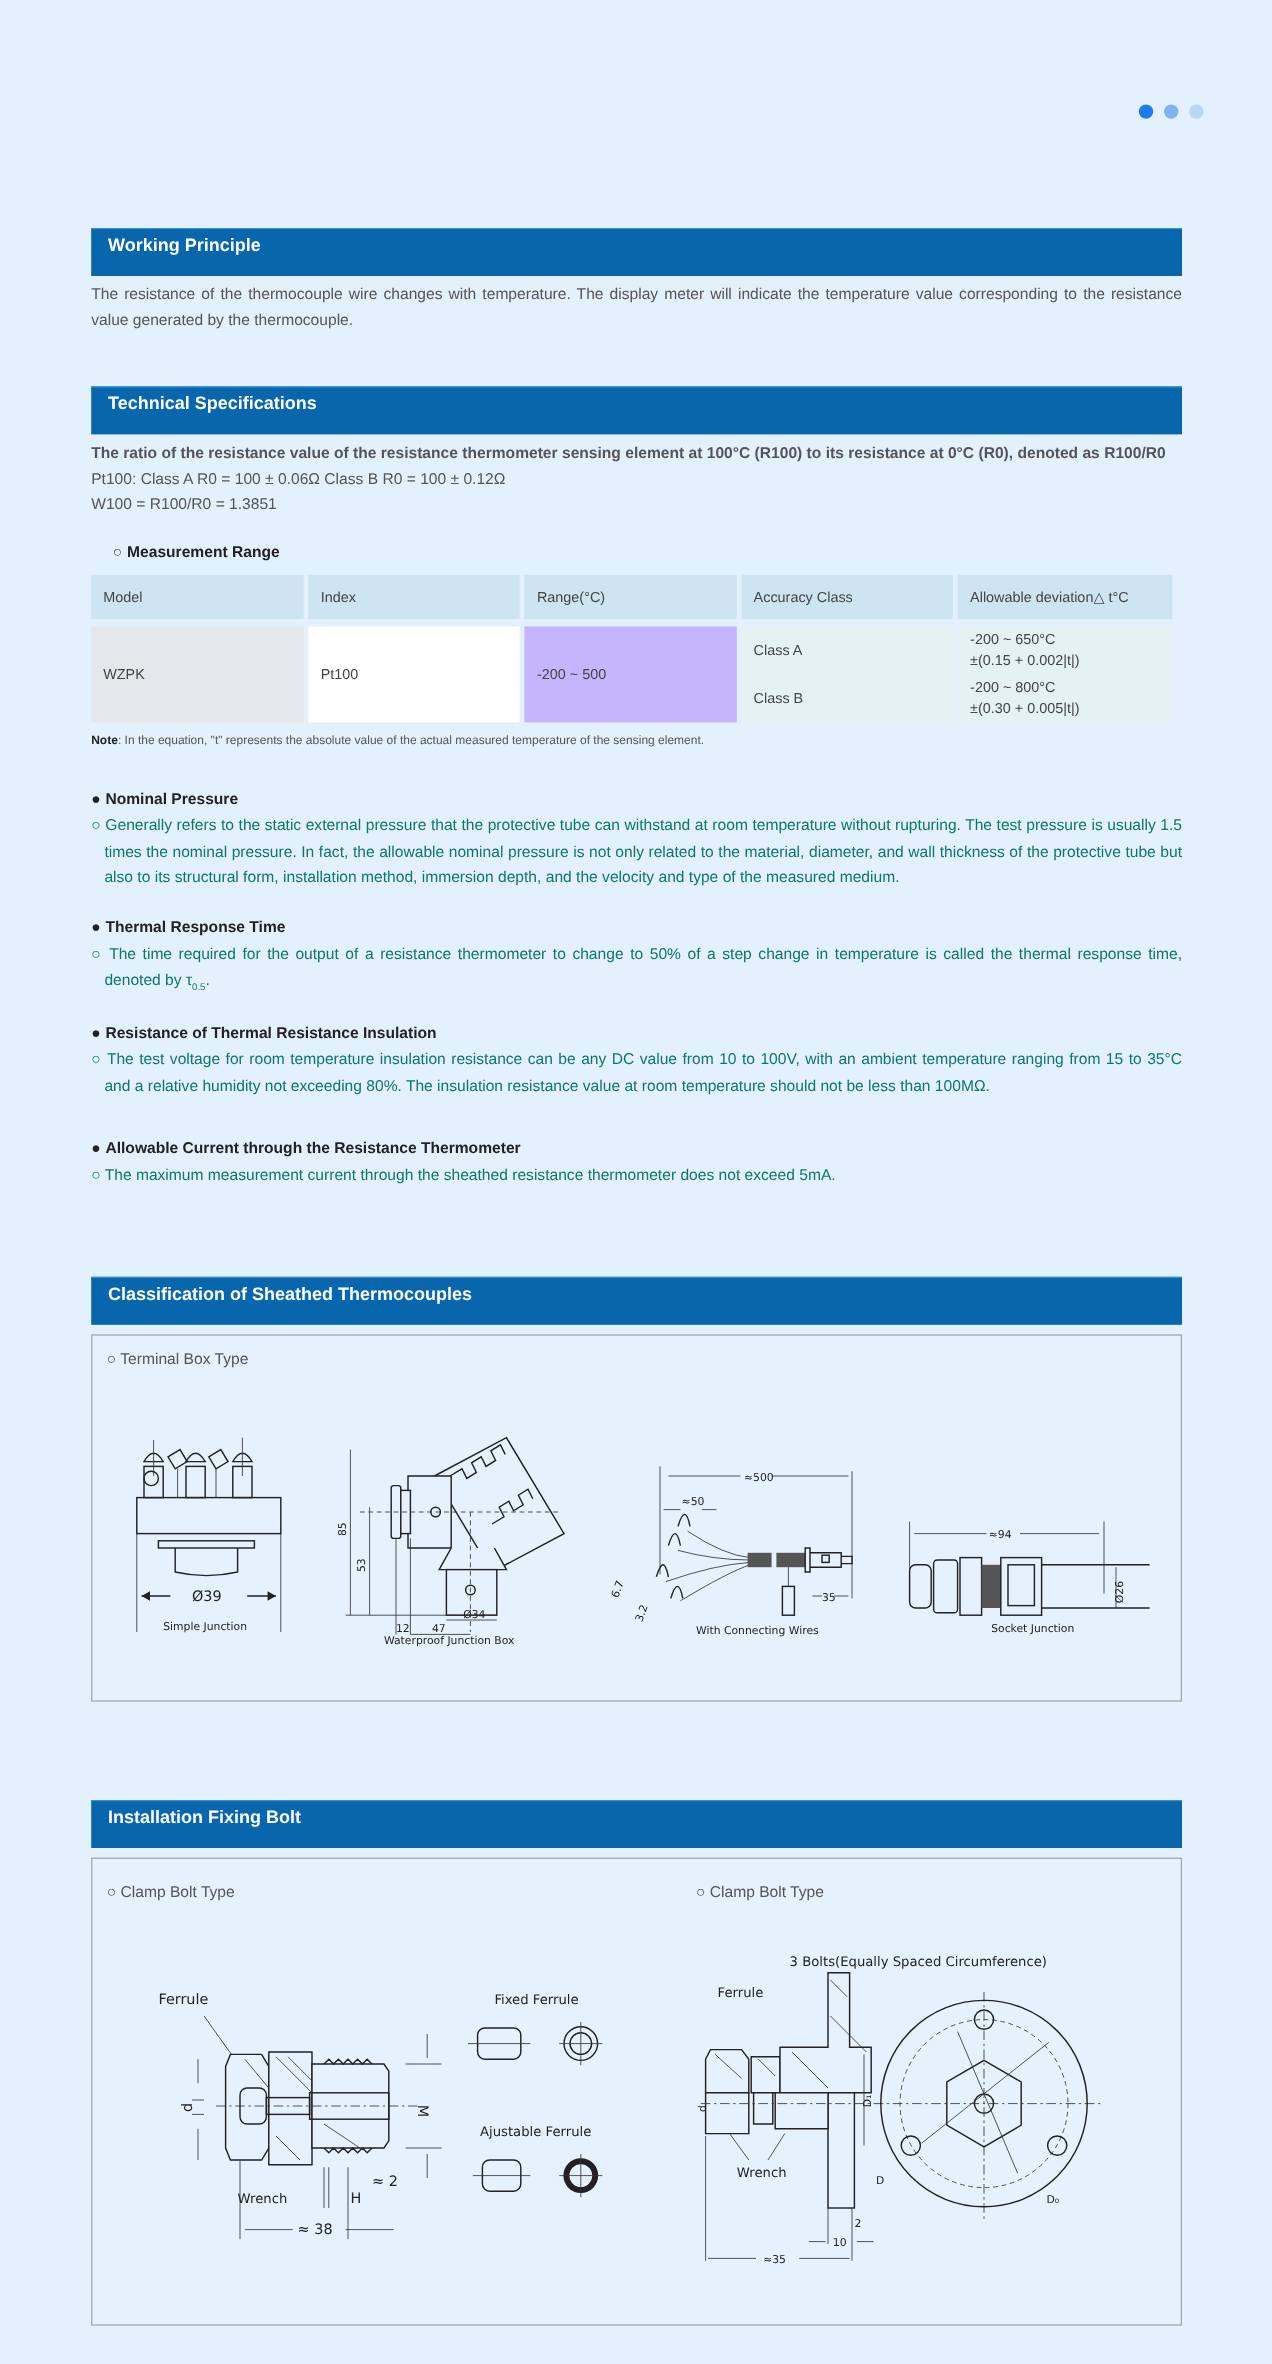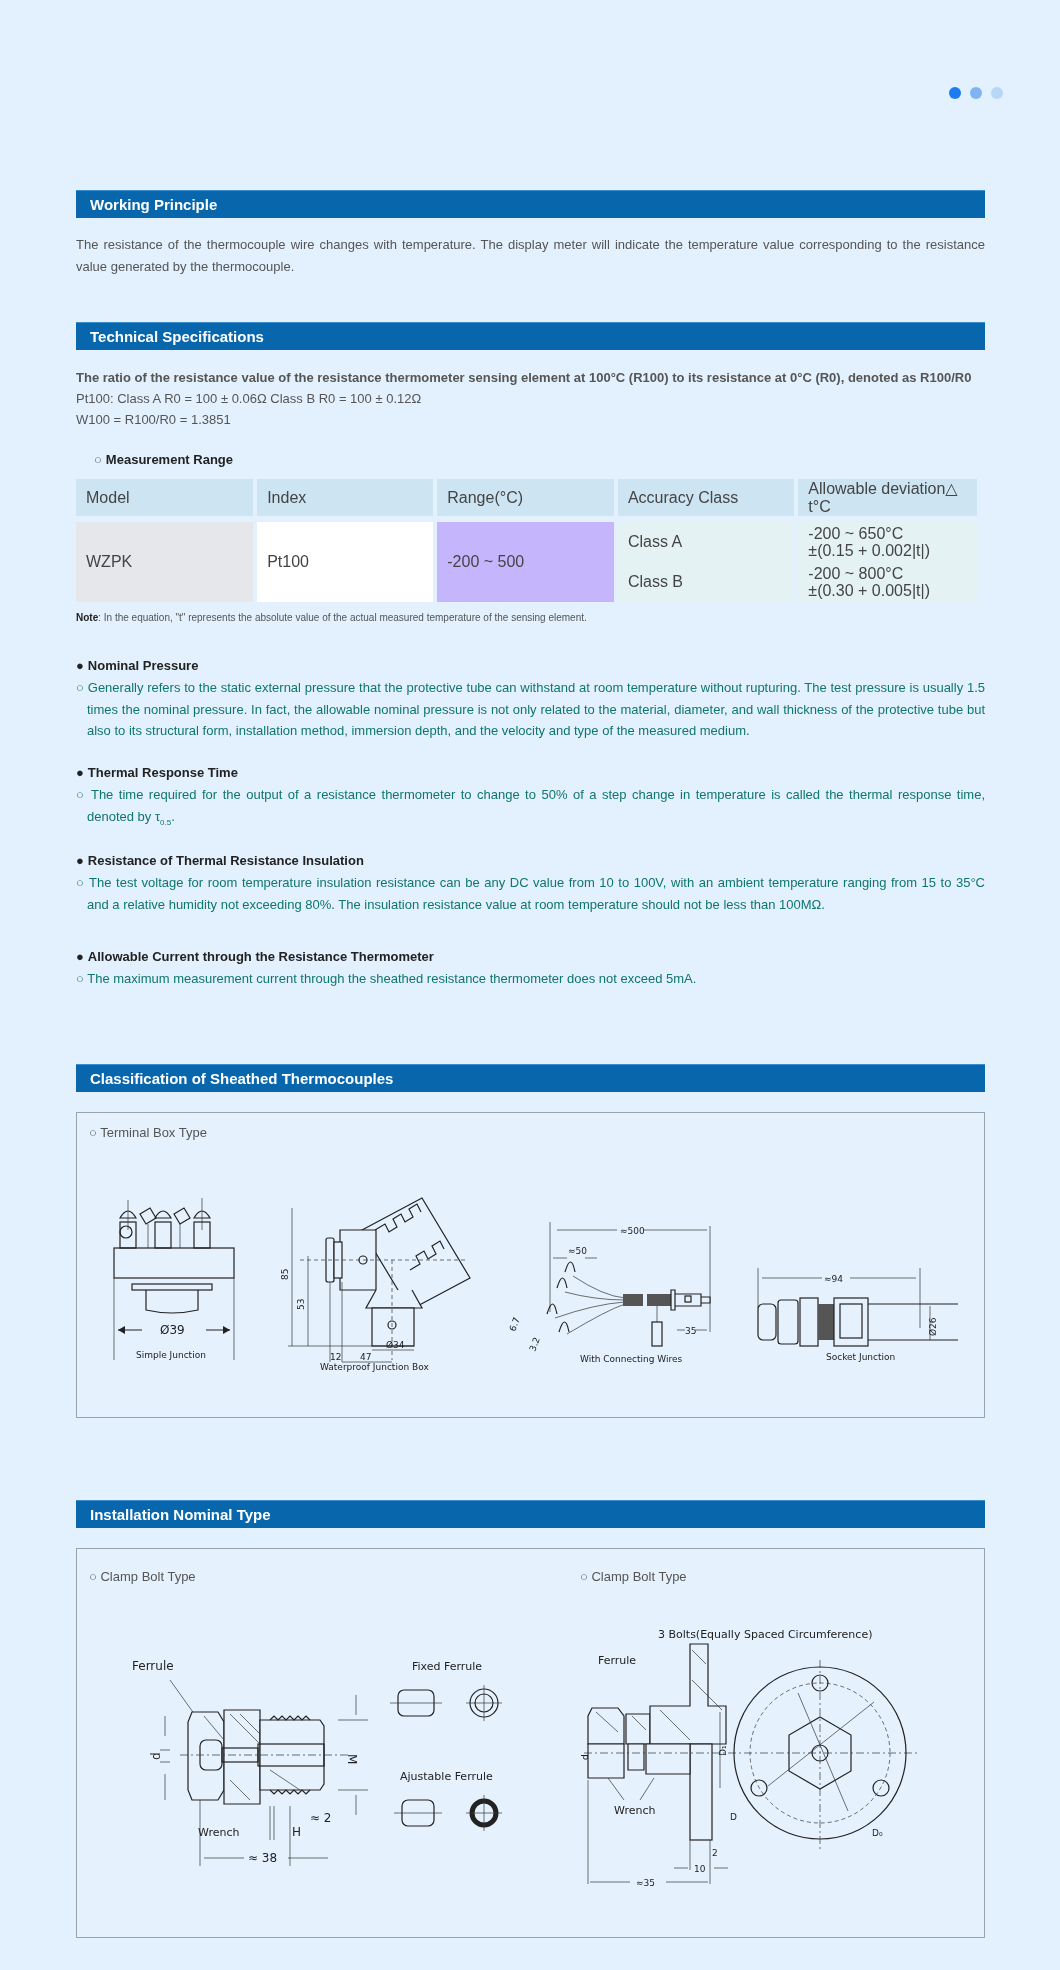--- a/index.html
+++ b/index.html
@@ -7,39 +7,39 @@
     body {
       background: #e3f0fd;
       font-family: "Liberation Sans", sans-serif;
       color: #555;
       position: relative;
       overflow: hidden;
     }
     .dots { position: absolute; top: 87px; left: 949px; display: flex; gap: 9px; }
     .dot { width: 12px; height: 12px; border-radius: 50%; }
     .section-bar {
-      position: absolute; left: 76px; width: 909px; height: 28px;
+      position: absolute; left: 76px; width: 909px; height: 40px;
       background: #0866ac; border-top: 1px solid #3a8ed0;
       color: #fff; font-weight: bold; font-size: 15px; line-height: 28px;
       padding-left: 14px;
     }
     .para {
       position: absolute; left: 76px; width: 909px;
       font-size: 13px; line-height: 21.5px; color: #555; text-align: justify;
     }
     .subhead { position: absolute; left: 76px; font-size: 13px; font-weight: bold; color: #222; }
     .subhead .bullet { font-weight: normal; color: #555; margin-right: 4px; }
     .item-body {
       position: absolute; left: 76px; width: 909px; font-size: 13px; line-height: 21.5px;
       color: #0f766e; padding-left: 11px; text-indent: -11px; text-align: justify;
     }
     table.spec {
       position: absolute; left: 76px; top: 479px; width: 909px;
       border-collapse: separate; border-spacing: 4px 0; margin-left: -4px;
-      font-size: 16px; color: #444;
+      font-size: 12px; color: #444;
     }
     table.spec th {
       background: #cde4f2; font-weight: normal; text-align: left;
       height: 37px; padding-left: 10px;
     }
     table.spec td { text-align: left; padding-left: 10px; vertical-align: middle; }
     table.spec tr.spacer td { height: 6px; padding: 0; background: transparent; }
     .cell-model { background: #e6e7ea; margin-top: 36px; }
     .cell-gray { background: #ffffff; }
     .cell-light { background: #c4b5fd; }
@@ -226,21 +226,21 @@
   <rect class="lnf" x="50" y="30" width="18" height="48"></rect>
   <rect x="68" y="36" width="16" height="36" fill="#555"></rect>
   <rect class="lnf" x="84" y="30" width="34" height="48"></rect>
   <rect class="ln" x="90" y="36" width="22" height="34"></rect>
   <path class="ln" d="M118 36 h90 M118 72 h90"></path>
   <path class="thin" d="M180 38 v34"></path>
   <text class="dim" x="186" y="68" transform="rotate(-90 186 68)">Ø26</text>
   <text class="caption" x="76" y="92">Socket Junction</text>
 </svg>
 
-<div class="section-bar" style="top:1500px;">Installation Nominal Type</div>
+<div class="section-bar" style="top:1500px;">Installation Fixing Bolt</div>
 <div class="frame" style="top:1548px; height:390px;">
   <div class="frame-label" style="left:12px; top:20px;">○ Clamp Bolt Type</div>
   <div class="frame-label" style="left:503px; top:20px;">○ Clamp Bolt Type</div>
 </div>
 
 <svg style="left:120px; top:1650px;" width="410" height="220">
   <text class="caption" style="font-size:12px;" x="12" y="20">Ferrule</text>
   <line class="thin" x1="50" y1="30" x2="80" y2="72"></line>
   <path class="lnf" d="M72 62 h26 l6 10 v68 l-6 10 h-26 l-4 -10 v-68 z"></path>
   <path class="lnf" d="M104 60 h36 v94 h-36 z"></path>

